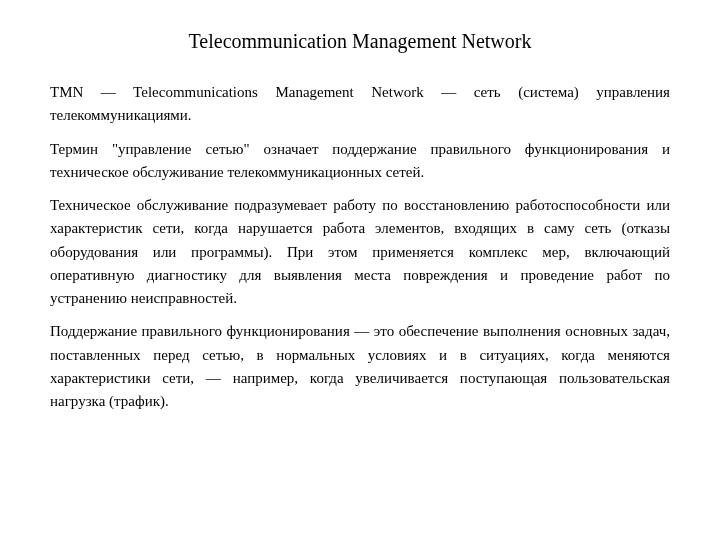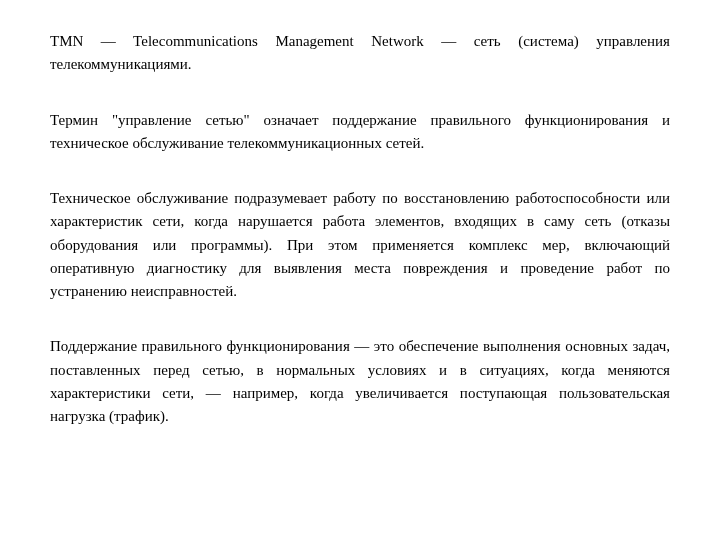--- a/index.html
+++ b/index.html
@@ -31,33 +31,34 @@
       text-align: center;
       font-size: 20px;
       font-weight: normal;
       margin-bottom: 28px;
       font-family: 'Times New Roman', Times, serif;
     }
 
     .content {
       display: flex;
       flex-direction: column;
-      gap: 32px;
+      gap: 10px;
     }
 
     .paragraph {
       text-align: justify;
       line-height: 1.55;
       font-size: 15px;
       font-family: 'Times New Roman', Times, serif;
     }
   </style>
 </head>
 <body>
 
 <div class="page">
+  <h1 class="title">Telecommunication Management Network</h1>
   <div class="content">
     <p class="paragraph">TMN — Telecommunications Management Network — сеть (система) управления телекоммуникациями.</p>
     <p class="paragraph">Термин "управление сетью" означает поддержание правильного функционирования и техническое обслуживание телекоммуникационных сетей.</p>
     <p class="paragraph">Техническое обслуживание подразумевает работу по восстановлению работоспособности или характеристик сети, когда нарушается работа элементов, входящих в саму сеть (отказы оборудования или программы). При этом применяется комплекс мер, включающий оперативную диагностику для выявления места повреждения и проведение работ по устранению неисправностей.</p>
     <p class="paragraph">Поддержание правильного функционирования — это обеспечение выполнения основных задач, поставленных перед сетью, в нормальных условиях и в ситуациях, когда меняются характеристики сети, — например, когда увеличивается поступающая пользовательская нагрузка (трафик).</p>
   </div>
 </div>
 
 </body></html>

